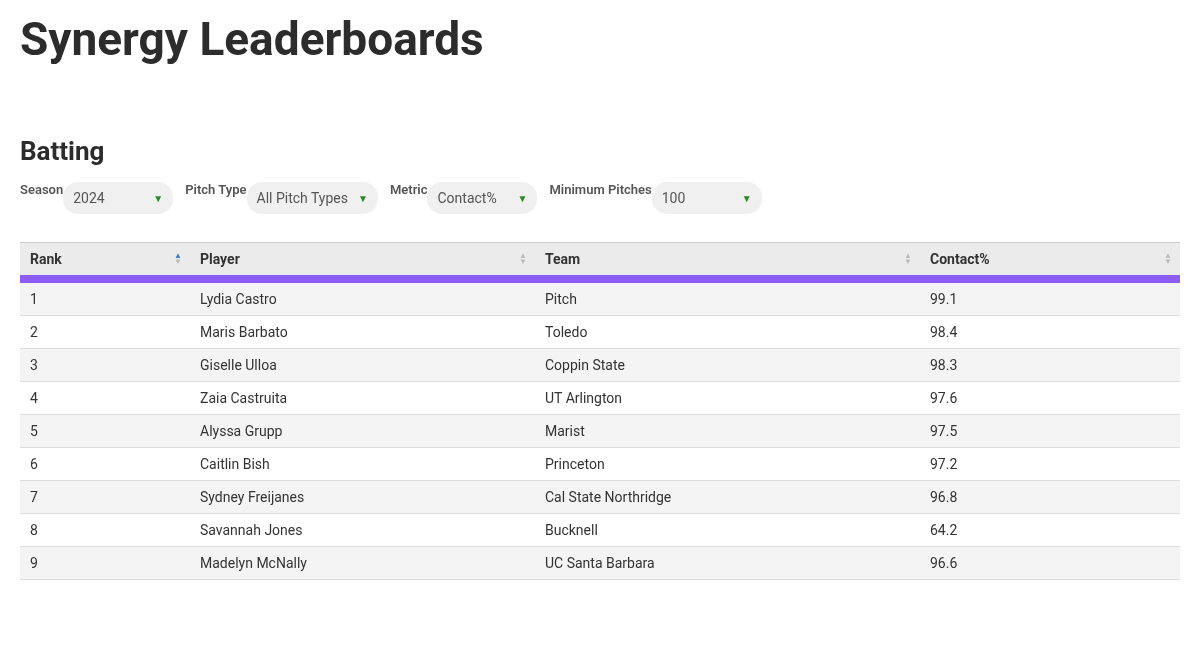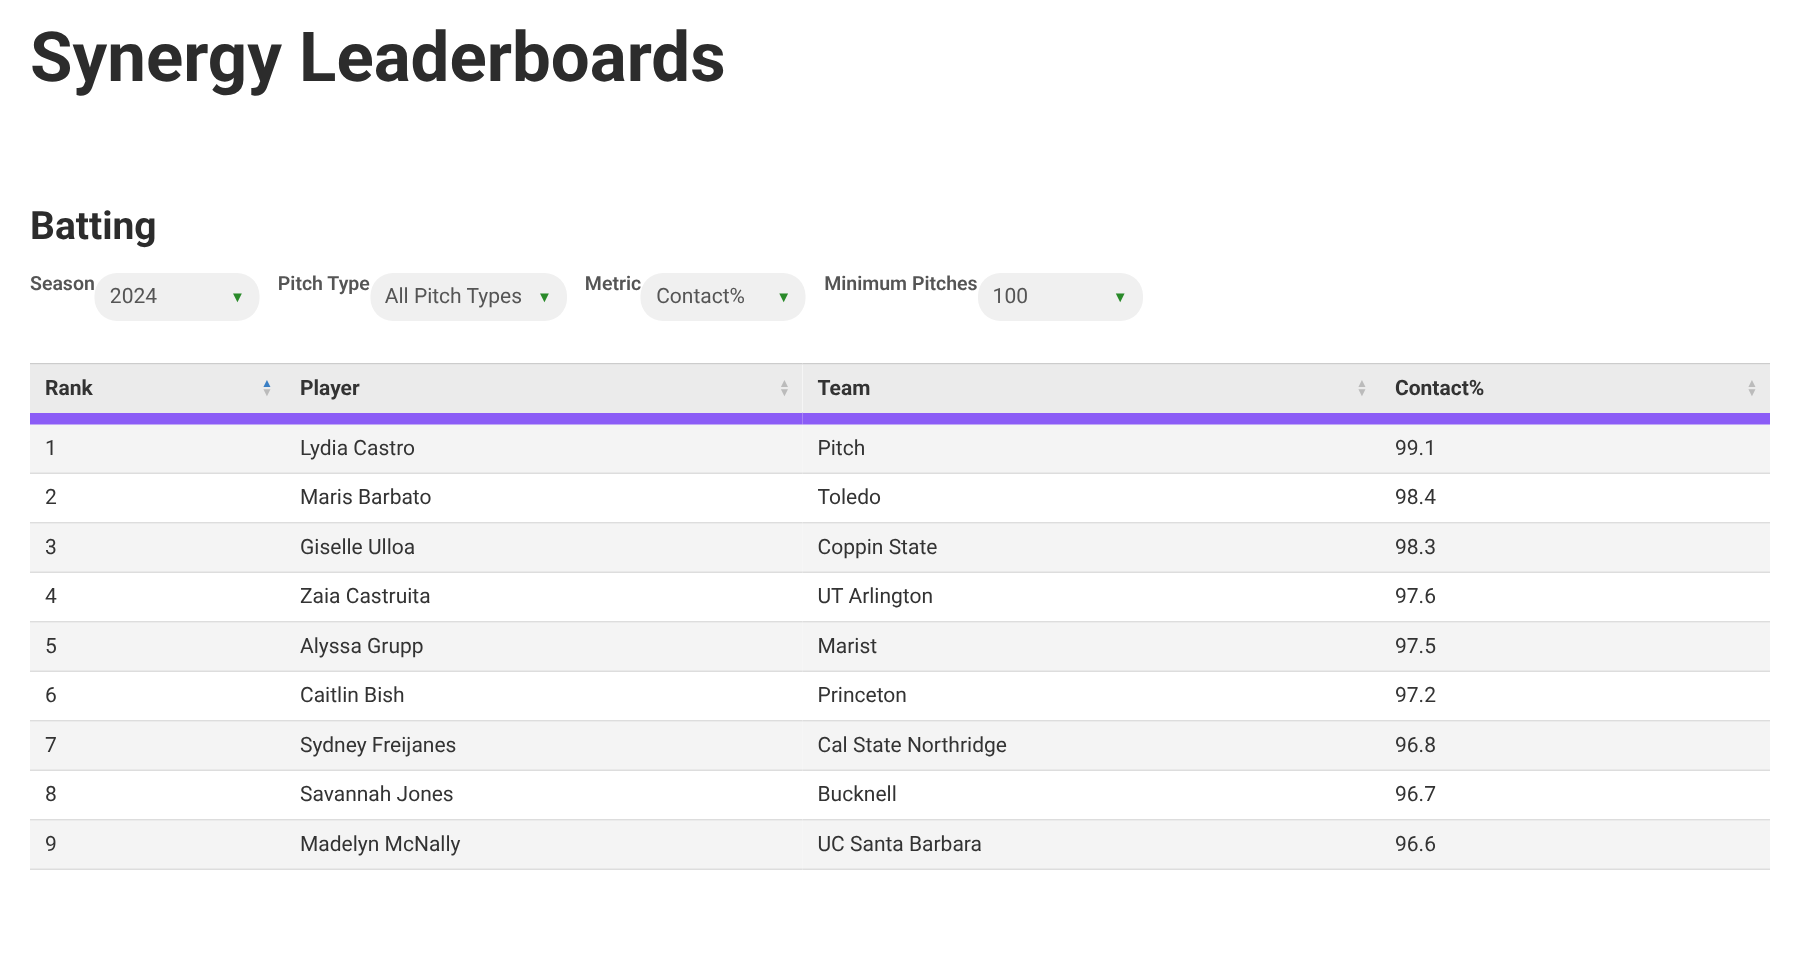--- a/index.html
+++ b/index.html
@@ -208,21 +208,21 @@
       <tr>
         <td>7</td>
         <td>Sydney Freijanes</td>
         <td>Cal State Northridge</td>
         <td>96.8</td>
       </tr>
       <tr>
         <td>8</td>
         <td>Savannah Jones</td>
         <td>Bucknell</td>
-        <td>96.7</td>
+        <td>64.2</td>
       </tr>
       <tr>
         <td>9</td>
         <td>Madelyn McNally</td>
         <td>UC Santa Barbara</td>
         <td>96.6</td>
       </tr>
     </tbody>
 </table>
 

